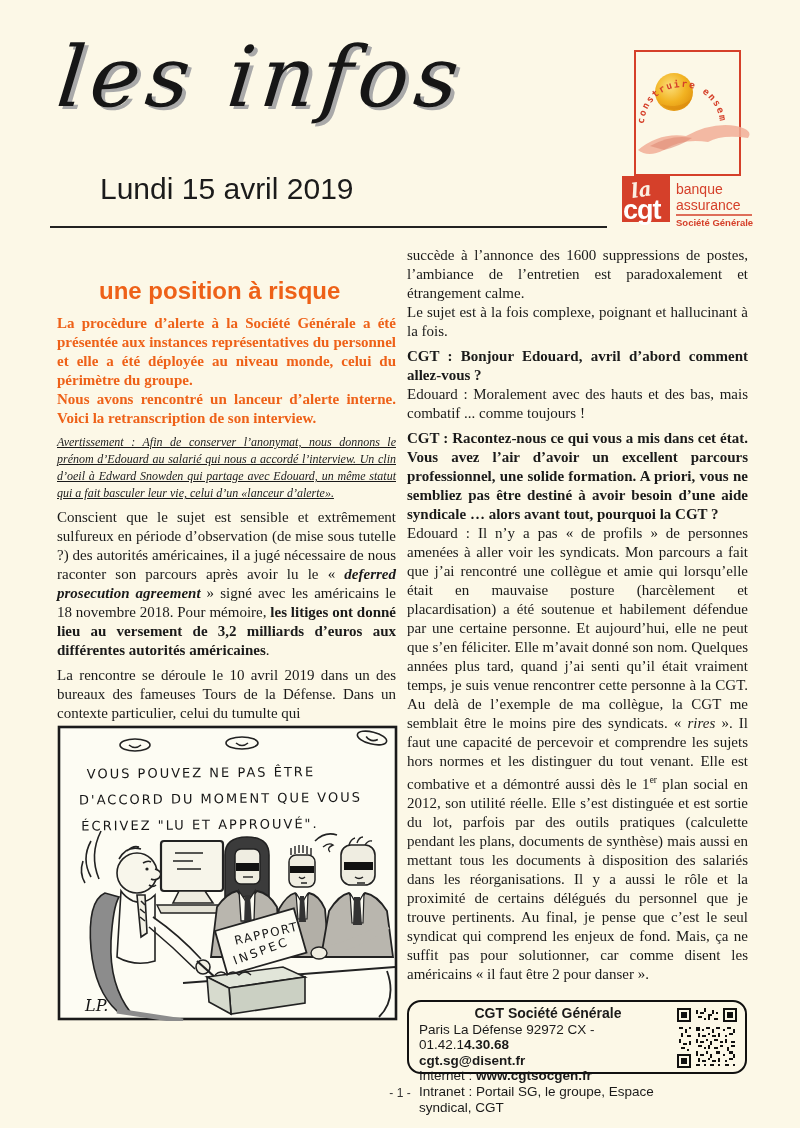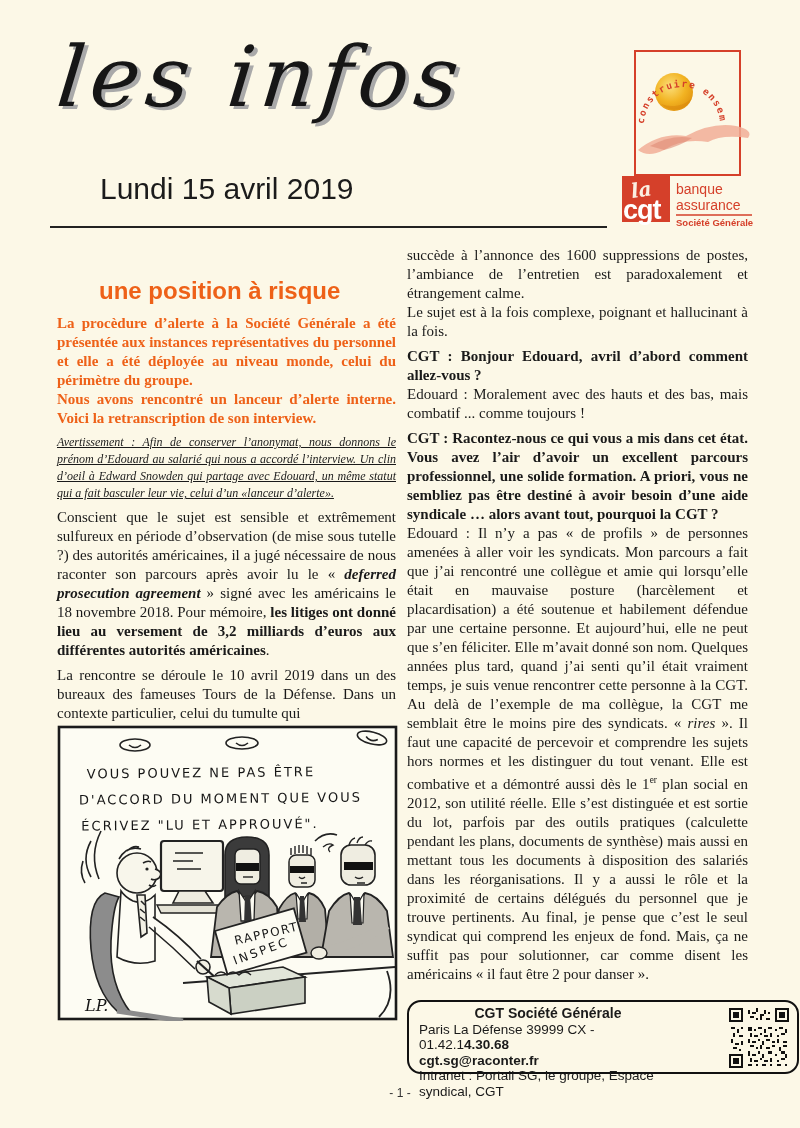--- a/index.html
+++ b/index.html
@@ -55,21 +55,21 @@
   .q{font-weight:bold;margin-bottom:0 !important;}
   .tight{margin-bottom:0 !important;}
   .seg-b{font-weight:bold;text-align:right;}
   .seg-i{font-style:italic;}
   .seg-sup{font-size:0.62em;vertical-align:super;}
 
   .cartoon{display:block;margin-top:2px;}
 
   
   .footer-box{
-    position:absolute;left:407px;top:1000px;width:392px;height:74px;
+    position:absolute;left:407px;top:1000px;width:340px;height:74px;
     border:2px solid #111;border-radius:14px;
     background:#FCF8E7;
     box-sizing:border-box;
     padding:4px 24px 4px 10px;
   }
   .footer-text{width:258px;font-size:13.5px;line-height:15.6px;text-align:left;}
   .footer-title{font-weight:bold;text-align:center;font-size:14px;}
   .qr{position:absolute;right:8px;top:6px;}
   .page-number{
     position:absolute;left:0;top:1086px;width:800px;
@@ -227,22 +227,23 @@
     <p>Le sujet est à la fois complexe, poignant et hallucinant à la fois.</p>
     <p class="q">CGT : Bonjour Edouard, avril d’abord comment allez-vous ?</p>
     <p>Edouard : Moralement avec des hauts et des bas, mais combatif ... comme toujours !</p>
     <p class="q">CGT : Racontez-nous ce qui vous a mis dans cet état. Vous avez l’air d’avoir un excellent parcours professionnel, une solide formation. A priori, vous ne sembliez pas être destiné à avoir besoin d’une aide syndicale … alors avant tout, pourquoi la CGT ?</p>
     <p class="tight"><span>Edouard : Il n’y a pas « de profils » de personnes amenées à aller voir les syndicats. Mon parcours a fait que j’ai rencontré une collègue et amie qui lorsqu’elle était en mauvaise posture (harcèlement et placardisation) a été soutenue et habilement défendue par une certaine personne. Et aujourd’hui, elle ne peut que s’en féliciter. Elle m’avait donné son nom. Quelques années plus tard, quand j’ai senti qu’il était vraiment temps, je suis venue rencontrer cette personne à la CGT. Au delà de l’exemple de ma collègue, la CGT me semblait être le moins pire des syndicats. « </span><span class="seg-i">rires</span><span> ». Il faut une capacité de percevoir et comprendre les sujets hors normes et les distinguer du tout venant. Elle est combative et a démontré aussi dès le 1</span><span class="seg-sup">er</span><span> plan social en 2012, son utilité réelle. Elle s’est distinguée et est sortie du lot, parfois par des outils pratiques (calculette pendant les plans, documents de synthèse) mais aussi en mettant tous les documents à disposition des salariés dans les réorganisations. Il y a aussi le rôle et la proximité de certains délégués du personnel que je trouve pertinents. Au final, je pense que c’est le seul syndicat qui comprend les enjeux de fond. Mais, ça ne suffit pas pour solutionner, car comme disent les américains « il faut être 2 pour danser ».</span></p>
   </section>
 
   <div class="footer-box">
     <div class="footer-text">
       <div class="footer-title">CGT Société Générale</div>
-      <div class="footer-line"><span>Paris La Défense 39999 CX - 01.42.1</span><span class="seg-b">4.30.68</span></div>
-      <div class="footer-line"><span class="seg-b">cgt.sg@raconter.fr</span></div>
+      <div class="footer-line"><span>Paris La Défense 92972 CX - 01.42.1</span><span class="seg-b">4.30.68</span></div>
+      <div class="footer-line"><span class="seg-b">cgt.sg@disent.fr</span></div>
+      <div class="footer-line"><span>Internet : </span><span class="seg-b">www.cgtsocgen.fr</span></div>
       <div class="footer-line"><span>Intranet : Portail SG, le groupe, Espace syndical, CGT</span></div>
     </div>
     <svg class="qr" width="60" height="60" viewBox="0 0 29 29" shape-rendering="crispEdges">
       <rect x="0" y="0" width="29" height="29" fill="#FCF8E7"></rect>
       <g fill="#111">
         <rect x="0" y="0" width="7" height="7"></rect>
           <rect x="1" y="1" width="5" height="5" fill="#FCF8E7"></rect>
           <rect x="2" y="2" width="3" height="3"></rect>
         <rect x="22" y="0" width="7" height="7"></rect>
           <rect x="23" y="1" width="5" height="5" fill="#FCF8E7"></rect>

